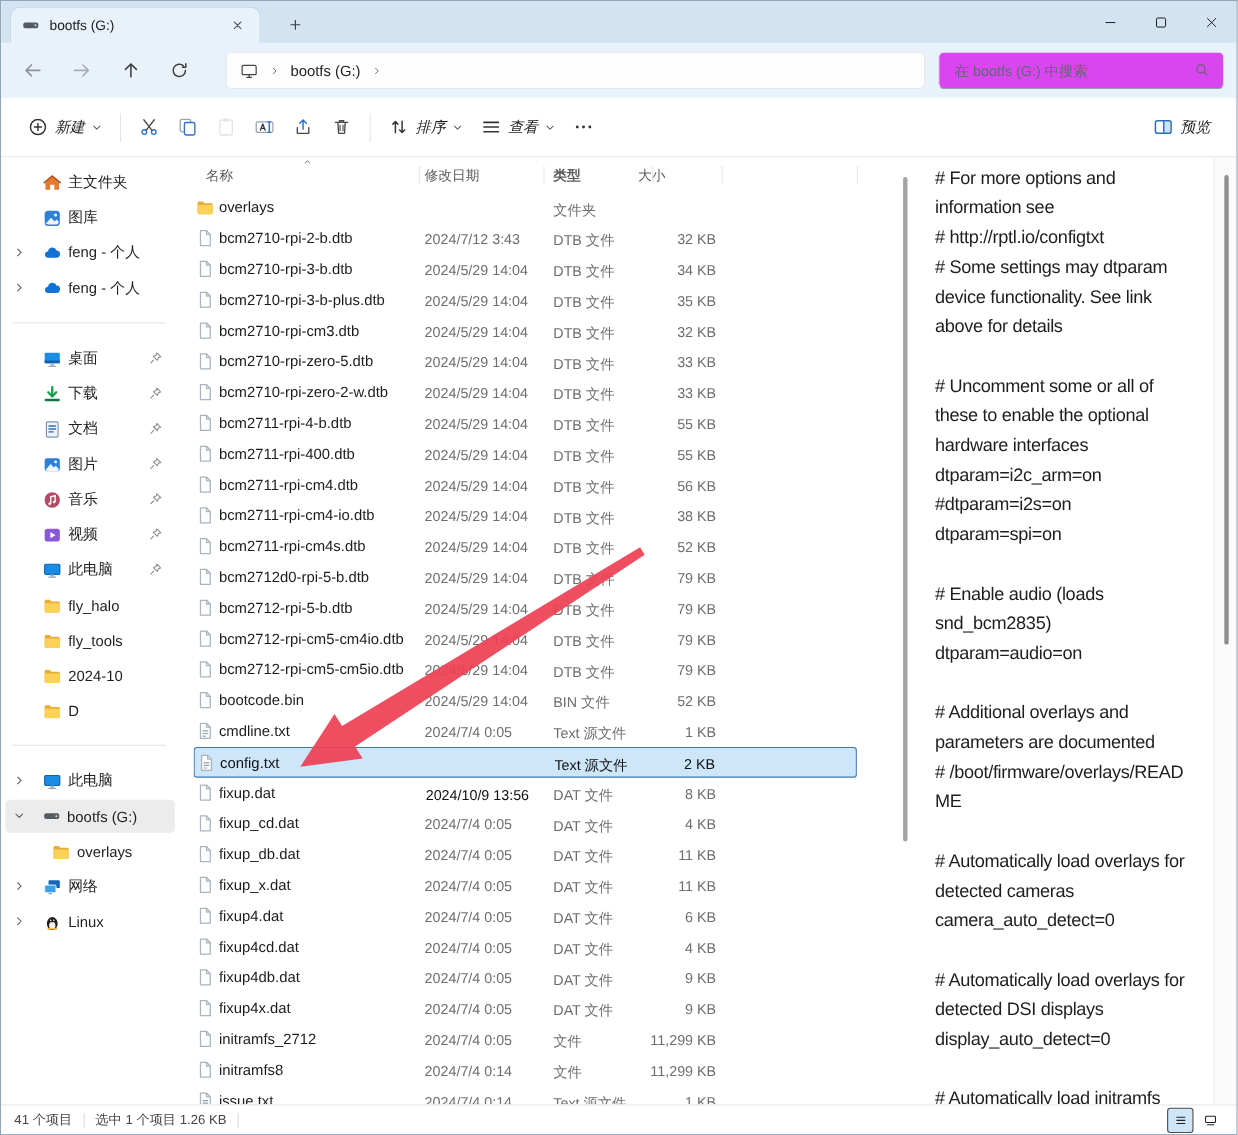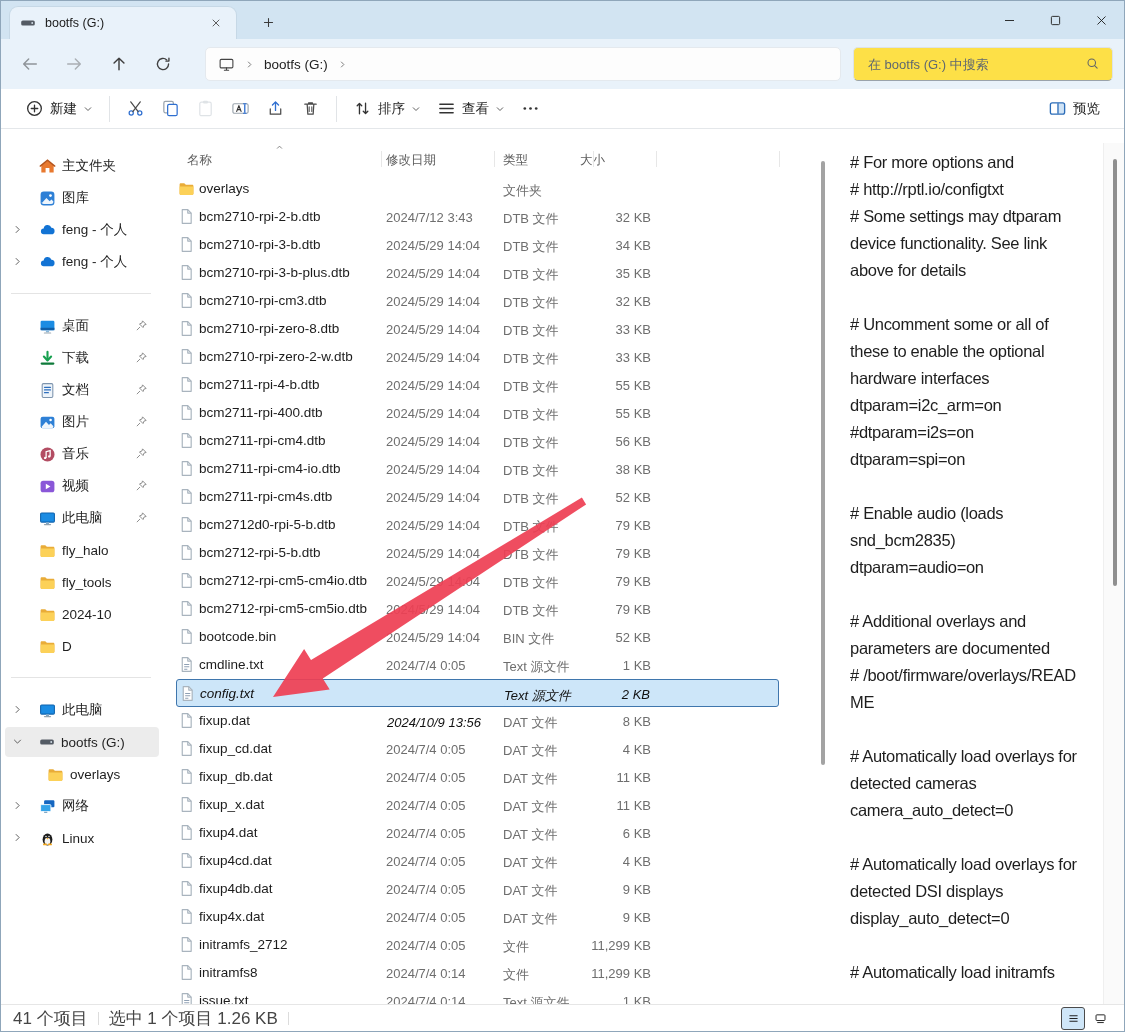--- a/index.html
+++ b/index.html
@@ -21,28 +21,28 @@
 
   
   .navbar{position:absolute;left:0;top:38px;right:0;height:50px;background:#e9f2fa;}
   .navbtn{position:absolute;top:10px;width:30px;height:30px;display:grid;place-items:center;border-radius:5px;}
   .nb1{left:14px;} .nb2{left:58px;} .nb3{left:103px;} .nb4{left:147px;}
   .breadcrumb{position:absolute;left:204px;top:8px;width:636px;height:34px;background:#fdfdfd;
        border:1px solid #e4e9ee;border-radius:5px;display:flex;align-items:center;gap:10px;
        padding:0 12px;box-sizing:border-box;}
   .bc-item{font-size:13.5px;color:#222;}
   .search{position:absolute;left:852px;top:8px;width:260px;height:34px;box-sizing:border-box;
-       background:#fde047;border:1px solid #dde2e7;border-bottom-color:#9aa3ab;border-radius:5px;
+       background:#d946ef;border:1px solid #dde2e7;border-bottom-color:#9aa3ab;border-radius:5px;
        padding:0 34px 0 14px;font-family:"Liberation Sans",sans-serif;font-size:13px;color:#333;outline:none;}
   .search::placeholder{color:#5f6870;}
   .search-glass{position:absolute;left:1084px;top:17px;}
 
   
-  .toolbar{position:absolute;left:0;top:88px;right:0;height:40px;background:#fff;
-       border-bottom:1px solid #e4e7ea;display:flex;align-items:center;padding:0 16px;box-sizing:border-box;}
+  .toolbar{position:absolute;left:0;top:88px;right:0;height:54px;background:#fff;
+       border-bottom:1px solid #e4e7ea;display:flex;align-items:center;padding:0 16px;box-sizing:border-box;font-style:italic;}
   .tbtn{display:flex;align-items:center;gap:6px;padding:7px 8px;border-radius:5px;}
   .tlabel{font-size:13.5px;color:#1f1f1f;}
   .tb-sep{width:1px;height:26px;background:#e1e4e7;margin:0 8px;}
   .disabled{opacity:.45;}
   .tb-right{margin-left:auto;display:flex;align-items:flex-start;}
 
   
   .sidebar{position:absolute;left:0;top:142px;bottom:27px;width:162px;padding-top:8px;
        box-sizing:border-box;overflow:hidden;background:#fff;}
   .sb-row{position:relative;height:30px;margin:0 4px 2px;display:flex;align-items:center;
@@ -52,48 +52,48 @@
   .sb-chev{position:absolute;left:7px;top:9px;}
   .sb-ic{margin-right:6px;}
   .sb-label{font-size:13.5px;color:#1f1f1f;white-space:nowrap;}
   .sb-pin{position:absolute;right:11px;top:8px;}
   .sb-div{height:30px;margin-bottom:2px;position:relative;}
   .sb-div i{position:absolute;left:10px;right:12px;top:14px;height:1px;background:#e4e4e4;}
 
   
   .fl-header{position:absolute;left:163px;top:143px;width:660px;height:29px;font-size:12.5px;color:#5d5d5d;}
   .h-cell{position:absolute;top:8px;white-space:nowrap;}
-  .h-name{left:23px;} .h-date{left:222px;} .h-type{left:339px;} .h-size{left:416px;}
+  .h-name{left:23px;} .h-date{left:222px;} .h-type{left:339px;font-weight:bold;} .h-size{left:416px;}
   .h-caret{position:absolute;left:110px;top:-2px;}
   .h-sep{position:absolute;top:7px;width:1px;height:16px;background:#e7e7e7;}
   .s1{left:217px;} .s2{left:330px;} .s3{left:429px;} .s4{left:492px;} .s5{left:615px;}
 
   .fl-rows{position:absolute;left:175px;top:174px;width:603px;bottom:27px;overflow:hidden;}
   .frow{position:relative;height:28px;border-radius:3px;box-sizing:border-box;}
-  .frow.selected{background:var(--selection_bg);border:1px solid var(--selection_border);font-style:italic;}
+  .frow.selected{background:var(--selection_bg);border:1px solid var(--selection_border);}
   .f-ic{position:absolute;left:2px;top:5px;}
   .f-name{position:absolute;left:23px;top:6px;font-size:13.5px;color:#1c1c1c;white-space:nowrap;}
   .meta{font-size:13px;color:#6e6e6e;white-space:nowrap;top:6.5px;position:absolute;}
   .f-date{left:210px;margin-top:28px;} .f-type{left:327px;} .f-size{right:128px;}
   .frow.selected .meta, .frow.selected .f-name{color:#111;}
   .fl-thumb{position:absolute;left:820px;top:160px;width:4px;height:604px;background:#a3a3a3;border-radius:2px;}
 
   
   .preview{position:absolute;left:849px;top:148px;width:255px;bottom:27px;overflow:hidden;
        font-size:16.5px;letter-spacing:-0.3px;color:#1e1e1e;}
   .pl{height:27px;line-height:27px;white-space:nowrap;}
 
   
   .v-scroll{position:absolute;right:0;top:142px;bottom:27px;width:21px;background:#fafafa;border-left:1px solid #efefef;box-sizing:border-box;}
   .v-thumb{position:absolute;left:9px;top:16px;width:4px;height:427px;background:#8f8f8f;border-radius:2px;}
 
   
   .statusbar{position:absolute;left:0;right:0;bottom:0;height:27px;background:#fff;border-top:1px solid #e6e6e6;
        display:flex;align-items:center;padding:0 12px;box-sizing:border-box;}
-  .st-text{font-size:17px;color:#454545;white-space:nowrap;}
+  .st-text{font-size:12px;color:#454545;white-space:nowrap;}
   .st-sep{width:1px;height:13px;background:#dcdcdc;margin:0 10px;}
   .st-right{margin-left:auto;display:flex;align-items:center;}
   .st-btn{width:22px;height:21px;display:grid;place-items:center;border:1px solid transparent;border-radius:3px;margin-left:3px;}
   .st-btn.active{background:#cfe6f8;border-color:#4b4b4b;}
 
   .arrow{position:absolute;left:0;top:0;width:1125px;height:1032px;pointer-events:none;z-index:40;}
 </style>
 </head>
 <body>
 
@@ -676,21 +676,21 @@
         <span class="meta f-type">DTB 文件</span>
         <span class="meta f-size">32 KB</span>
       </div>
       <div class="frow">
         <span class="f-ic" data-icon="doc">
           <svg viewBox="0 0 16 16" width="17" height="17">
             <path d="M4 1.6h5.2l3.2 3.2v9.6H4Z" fill="#fff" stroke="#a9b4be" stroke-width="1.1" stroke-linejoin="round"></path>
             <path d="M9.2 1.6v3.2h3.2" fill="none" stroke="#a9b4be" stroke-width="1.1" stroke-linejoin="round"></path>
           </svg>
         </span>
-        <span class="f-name">bcm2710-rpi-zero-8.dtb</span>
+        <span class="f-name">bcm2710-rpi-zero-5.dtb</span>
         <span class="meta f-date">2024/5/29 14:04</span>
         <span class="meta f-type">DTB 文件</span>
         <span class="meta f-size">33 KB</span>
       </div>
       <div class="frow">
         <span class="f-ic" data-icon="doc">
           <svg viewBox="0 0 16 16" width="17" height="17">
             <path d="M4 1.6h5.2l3.2 3.2v9.6H4Z" fill="#fff" stroke="#a9b4be" stroke-width="1.1" stroke-linejoin="round"></path>
             <path d="M9.2 1.6v3.2h3.2" fill="none" stroke="#a9b4be" stroke-width="1.1" stroke-linejoin="round"></path>
           </svg>
@@ -977,20 +977,21 @@
         <span class="f-name">issue.txt</span>
         <span class="meta f-date">2024/7/4 0:14</span>
         <span class="meta f-type">Text 源文件</span>
         <span class="meta f-size">1 KB</span>
       </div>
     </div>
   <div class="fl-thumb"></div>
 
   <div class="preview" id="preview">
       <div class="pl"># For more options and</div>
+      <div class="pl">information see</div>
       <div class="pl"># http://rptl.io/configtxt</div>
       <div class="pl"># Some settings may dtparam</div>
       <div class="pl">device functionality. See link</div>
       <div class="pl">above for details</div>
       <div class="pl"></div>
       <div class="pl"># Uncomment some or all of</div>
       <div class="pl">these to enable the optional</div>
       <div class="pl">hardware interfaces</div>
       <div class="pl">dtparam=i2c_arm=on</div>
       <div class="pl">#dtparam=i2s=on</div>

